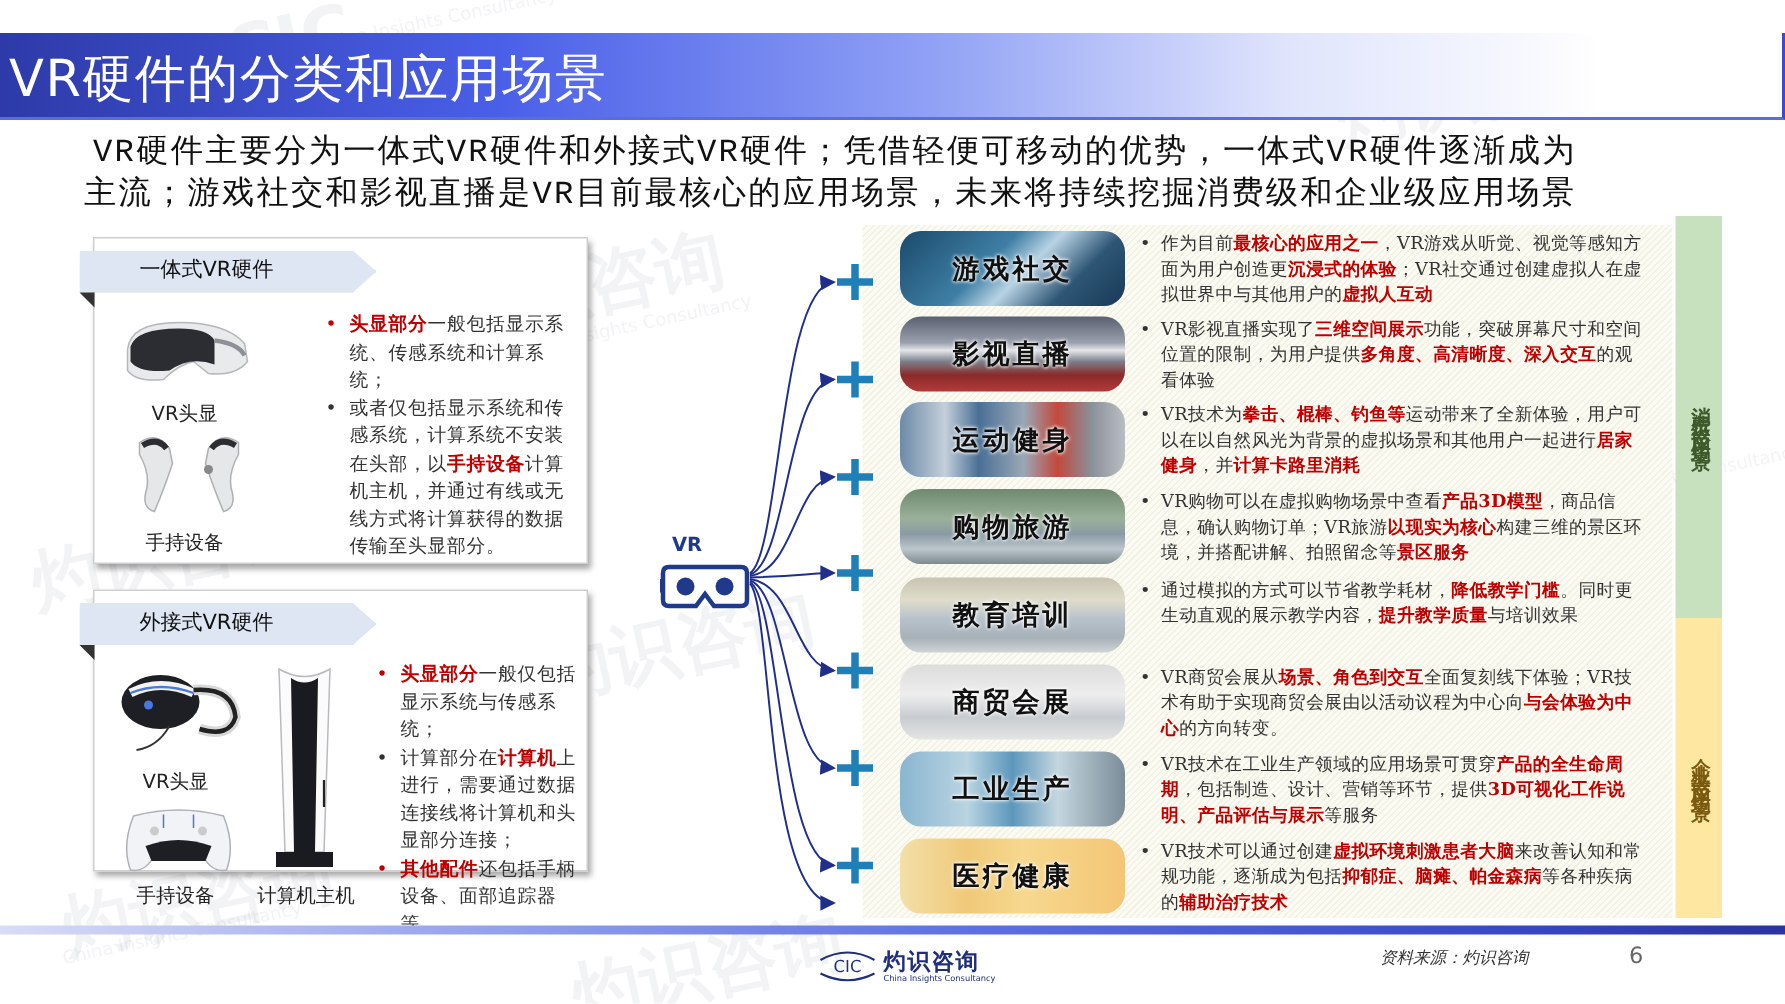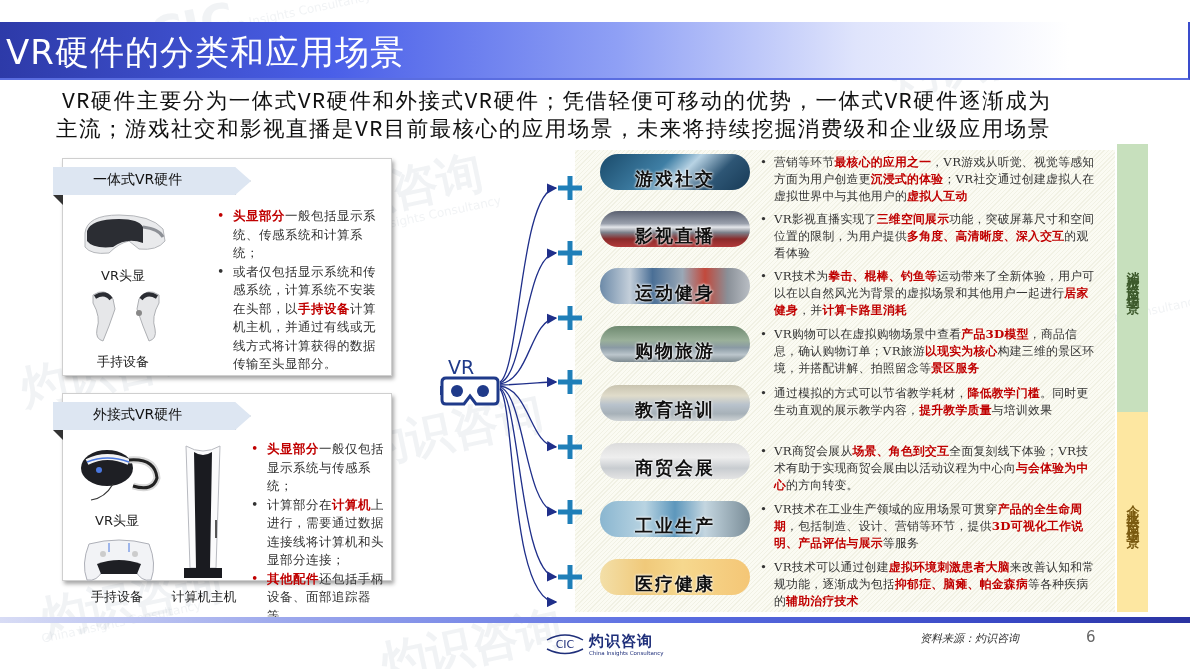--- a/index.html
+++ b/index.html
@@ -37,27 +37,27 @@
 
   .panel-bullets { position: absolute; list-style: none; font-size: 12.5px; line-height: 18.5px; color: #333; letter-spacing: 0.5px; }
   .panel-bullets li { position: relative; padding-left: 18px; margin-bottom: 0; }
   .panel-bullets li::before { content: "•"; position: absolute; left: 2px; top: 0; color: #333; }
   .panel-bullets li.red::before { color: #c00000; }
   .hl { color: #c00000; font-weight: bold; }
 
   
   .connectors { position: absolute; left: 440px; top: 170px; width: 160px; height: 450px; z-index: 2; }
   .vr-hub { position: absolute; left: 440px; top: 356px; width: 60px; height: 50px; z-index: 3; }
-  .vr-hub .vr-text { position: absolute; left: 8px; top: 0; font-family: "DejaVu Sans", sans-serif; font-weight: normal; font-size: 19px; color: #1f3a8a; text-align: right; }
+  .vr-hub .vr-text { position: absolute; left: 8px; top: 0; font-family: "DejaVu Sans", sans-serif; font-weight: bold; font-size: 13px; color: #1f3a8a; text-align: right; }
 
   
   .scenario-bg { position: absolute; left: 575px; top: 150px; width: 540px; height: 462px;
     background: repeating-linear-gradient(135deg, #fbfbf3 0px, #fbfbf3 2px, #f1f1e4 2px, #f1f1e4 3px); z-index: 1; }
   .scen-row { position: absolute; left: 600px; width: 500px; height: 52px; z-index: 3; }
-  .scen-img { position: absolute; left: 0; top: 0; width: 150px; height: 36px; border-radius: 24px; overflow: hidden; }
+  .scen-img { position: absolute; left: 0; top: 0; width: 150px; height: 50px; border-radius: 14px; overflow: hidden; }
   .scen-img .name { position: absolute; left: 0; top: 13px; width: 150px; text-align: center; font-weight: bold; font-size: 18px; color: #111; letter-spacing: 2px; text-shadow: 0 0 3px #fff, 0 0 2px #fff; font-family: "DejaVu Serif", serif; }
   .scen-desc { position: absolute; left: 158px; top: 0; width: 340px; list-style: none; font-size: 11.8px; line-height: 17px; color: #333; letter-spacing: 0.3px; }
   .scen-desc li { position: relative; padding-left: 16px; }
   .scen-desc li::before { content: "•"; position: absolute; left: 2px; top: 0; color: #333; }
 
   
   .cat-bar { position: absolute; left: 1117px; width: 31px; z-index: 2; display: flex; align-items: center; justify-content: center; }
   .cat-bar.consumer { top: 144px; height: 268px; background: #c7e0bd; }
   .cat-bar.enterprise { top: 412px; height: 200px; background: #fde7a1; }
   .cat-bar .vtext { writing-mode: vertical-rl; font-weight: bold; font-size: 13px; letter-spacing: 5px; }
@@ -212,21 +212,21 @@
     <circle cx="43" cy="17" r="6" fill="#1f3a8a"></circle>
     <rect x="0" y="12" width="3" height="9" fill="#1f3a8a"></rect>
   </svg>
 </div>
 
 <div class="scen-row" style="top:154px;">
   <div class="scen-img" style="background:linear-gradient(135deg,#1a4a6a 0%,#3f7fa5 40%,#b8d3e4 55%,#2e5675 75%,#173a56 100%);">
     <span class="name">游戏社交</span>
   </div>
   <ul class="scen-desc">
-      <li><span>营销等环节</span><span class="hl">最核心的应用之一</span><span>，VR游戏从听觉、视觉等感知方面为用户创造更</span><span class="hl">沉浸式的体验</span><span>；VR社交通过创建虚拟人在虚拟世界中与其他用户的</span><span class="hl">虚拟人互动</span></li>
+      <li><span>作为目前</span><span class="hl">最核心的应用之一</span><span>，VR游戏从听觉、视觉等感知方面为用户创造更</span><span class="hl">沉浸式的体验</span><span>；VR社交通过创建虚拟人在虚拟世界中与其他用户的</span><span class="hl">虚拟人互动</span></li>
     </ul>
 </div>
 
 <div class="scen-row" style="top:211px;">
   <div class="scen-img" style="background:linear-gradient(180deg,#5a6070 0%,#9aa0ac 35%,#e4e6ea 45%,#7c808a 60%,#8a2a2a 78%,#b23a3a 100%);">
     <span class="name">影视直播</span>
   </div>
   <ul class="scen-desc">
       <li><span>VR影视直播实现了</span><span class="hl">三维空间展示</span><span>功能，突破屏幕尺寸和空间位置的限制，为用户提供</span><span class="hl">多角度、高清晰度、深入交互</span><span>的观看体验</span></li>
     </ul>

